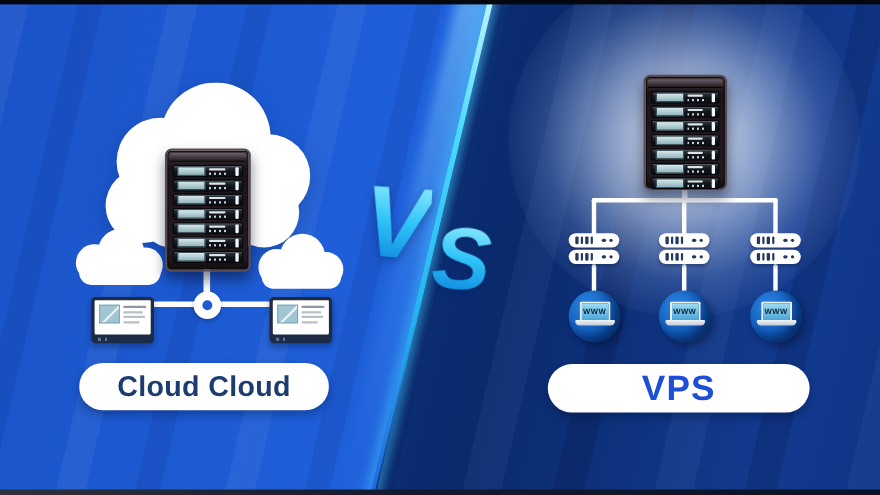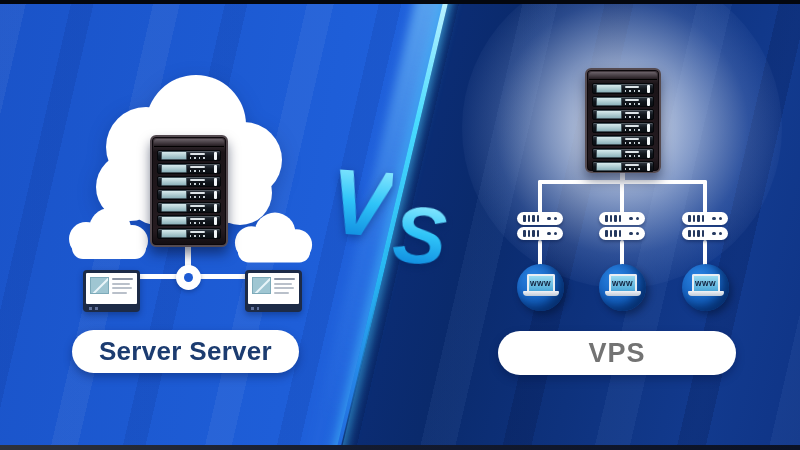--- a/index.html
+++ b/index.html
@@ -105,21 +105,21 @@
   .m-lines i:nth-child(2){width:84%;}
   .m-lines i:nth-child(3){width:95%;}
   .m-lines i:nth-child(4){width:72%;}
 
   
   .pill{position:absolute;background:#fff;display:flex;align-items:center;justify-content:center;
     box-shadow:0 4px 9px rgba(3,18,60,.35);}
   .pill-left{left:72px;top:330px;width:227px;height:43px;border-radius:22px;}
   .pill-left span{font-size:26px;font-weight:bold;color:#1c3c70;letter-spacing:.3px;}
   .pill-right{left:498px;top:331px;width:238px;height:44px;border-radius:22px;}
-  .pill-right span{font-size:27px;font-weight:bold;color:#737373;letter-spacing:1px;}
+  .pill-right span{font-size:32px;font-weight:bold;color:#1d4ed8;letter-spacing:1px;}
 
   
   .vs-letter{position:absolute;font-weight:bold;font-style:italic;line-height:.9;
     background:linear-gradient(185deg,#8deaff 5%,#2fc4f8 48%,#0c86dd 95%);
     -webkit-background-clip:text;background-clip:text;color:transparent;
     transform:rotate(4deg);
     filter:drop-shadow(0 3px 5px rgba(0,30,90,.45));}
   .vs-v{left:330px;top:162px;font-size:92px;}
   .vs-s{left:393px;top:200px;font-size:80px;}
 
@@ -275,21 +275,21 @@
         <span class="m-lines">
             <i></i>
             <i></i>
             <i></i>
             <i></i>
           </span>
         </div>
     </div>
 
     <div class="pill pill-left">
-      <span>Server Server</span>
+      <span>Cloud Cloud</span>
     </div>
   </section>
 
   <div>
     <span class="vs-letter vs-v">V</span>
     <span class="vs-letter vs-s">S</span>
   </div>
 
   <section>
 

